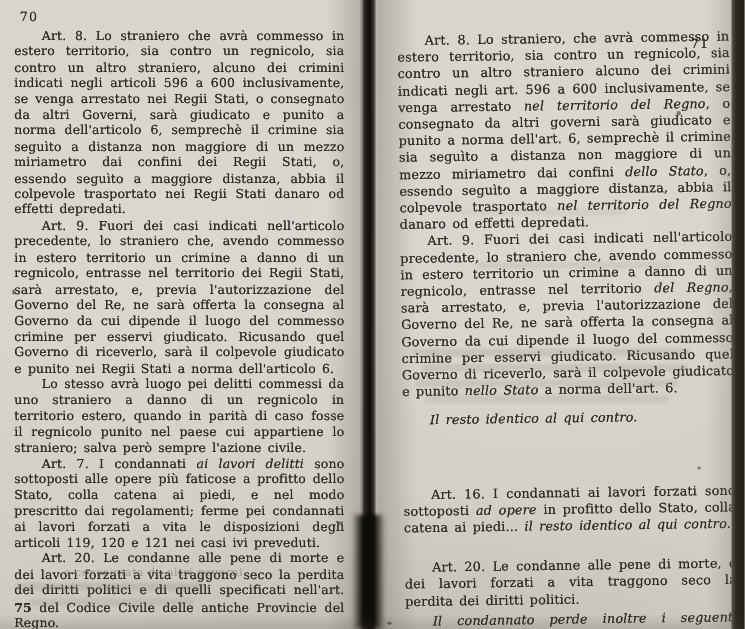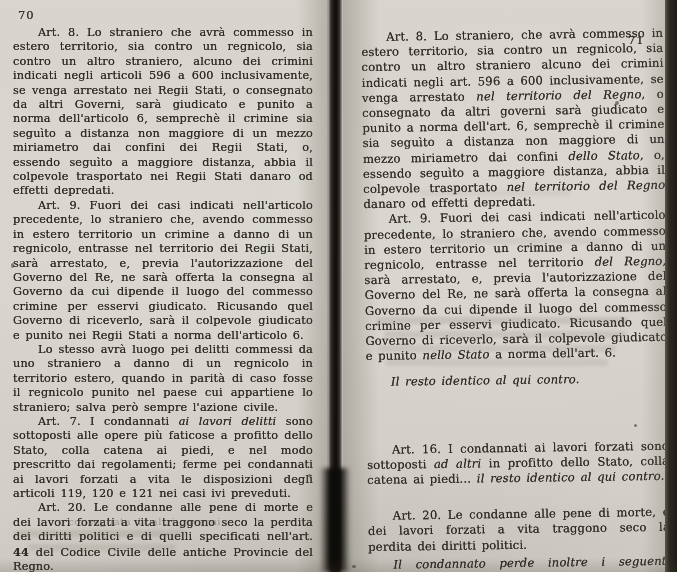--- a/index.html
+++ b/index.html
@@ -82,29 +82,29 @@
 <body>
 
 <div class="canvas">
 
   <div class="pagenum pagenum-left">70</div>
   <div class="text-block text-left">
       <p><span>Art. 8. Lo straniero che avrà commesso in estero territorio, sia contro un regnicolo, sia contro un altro straniero, alcuno dei crimini indicati negli articoli 596 a 600 inclusivamente, se venga arrestato nei Regii Stati, o consegnato da altri Governi, sarà giudicato e punito a norma dell'articolo 6, semprechè il crimine sia seguìto a distanza non maggiore di un mezzo miriametro dai confini dei Regii Stati, o, essendo seguìto a maggiore distanza, abbia il colpevole trasportato nei Regii Stati danaro od effetti depredati.</span></p>
       <p><span>Art. 9. Fuori dei casi indicati nell'articolo precedente, lo straniero che, avendo commesso in estero territorio un crimine a danno di un regnicolo, entrasse nel territorio dei Regii Stati, sarà arrestato, e, previa l'autorizzazione del Governo del Re, ne sarà offerta la consegna al Governo da cui dipende il luogo del commesso crimine per esservi giudicato. Ricusando quel Governo di riceverlo, sarà il colpevole giudicato e punito nei Regii Stati a norma dell'articolo 6.</span></p>
       <p><span>Lo stesso avrà luogo pei delitti commessi da uno straniero a danno di un regnicolo in territorio estero, quando in parità di caso fosse il regnicolo punito nel paese cui appartiene lo straniero; salva però sempre l'azione civile.</span></p>
       <p><span>Art. 7. I condannati </span><span class="it">ai lavori delitti</span><span> sono sottoposti alle opere più faticose a profitto dello Stato, colla catena ai piedi, e nel modo prescritto dai regolamenti; ferme pei condannati ai lavori forzati a vita le disposizioni degli articoli 119, 120 e 121 nei casi ivi preveduti.</span></p>
-      <p><span>Art. 20. Le condanne alle pene di morte e dei lavori forzati a vita traggono seco la perdita dei diritti politici e di quelli specificati nell'art. </span><span class="bd">44</span><span> del Codice Civile delle antiche Provincie del Regno.</span></p>
+      <p><span>Art. 20. Le condanne alle pene di morte e dei lavori forzati a vita traggono seco la perdita dei diritti politici e di quelli specificati nell'art. </span><span class="bd">75</span><span> del Codice Civile delle antiche Provincie del Regno.</span></p>
     </div>
 
   <div class="pagenum pagenum-right">71</div>
   <div class="text-block text-right">
       <p><span>Art. 8. Lo straniero, che avrà commesso in estero territorio, sia contro un regnicolo, sia contro un altro straniero alcuno dei crimini indicati negli art. 596 a 600 inclusivamente, se venga arrestato </span><span class="it">nel territorio del Regno</span><span>, o consegnato da altri governi sarà giudicato e punito a norma dell'art. 6, semprechè il crimine sia seguìto a distanza non maggiore di un mezzo miriametro dai confini </span><span class="it">dello Stato</span><span>, o, essendo seguìto a maggiore distanza, abbia il colpevole trasportato </span><span class="it">nel territorio del Regno</span><span> danaro od effetti depredati.</span></p>
       <p><span>Art. 9. Fuori dei casi indicati nell'articolo precedente, lo straniero che, avendo commesso in estero territorio un crimine a danno di un regnicolo, entrasse nel territorio </span><span class="it">del Regno</span><span>, sarà arrestato, e, previa l'autorizzazione del Governo del Re, ne sarà offerta la consegna al Governo da cui dipende il luogo del commesso crimine per esservi giudicato. Ricusando quel Governo di riceverlo, sarà il colpevole giudicato e punito </span><span class="it">nello Stato</span><span> a norma dell'art. 6.</span></p>
       <p class="g-sm"><span class="it">Il resto identico al qui contro.</span></p>
-      <p class="g-lg"><span>Art. 16. I condannati ai lavori forzati sono sottoposti </span><span class="it">ad altri</span><span> in profitto dello Stato, colla catena ai piedi... </span><span class="it">il resto identico al qui contro.</span></p>
+      <p class="g-lg"><span>Art. 16. I condannati ai lavori forzati sono sottoposti </span><span class="it">ad opere</span><span> in profitto dello Stato, colla catena ai piedi... </span><span class="it">il resto identico al qui contro.</span></p>
       <p class="g-md"><span>Art. 20. Le condanne alle pene di morte, e dei lavori forzati a vita traggono seco la perdita dei diritti politici.</span></p>
       <p class="g-xs"><span class="it">Il condannato perde inoltre i seguenti diritti civili :</span></p>
     </div>
 
   <div class="ghost-text">o consegnata da altri governi</div>
   <div class="smudge sm-l1"></div>
   <div class="smudge sm-l2"></div>
   <div class="smudge sm-r1"></div>
   <div class="smudge sm-r2"></div>
   <div class="smudge sm-r3"></div>

